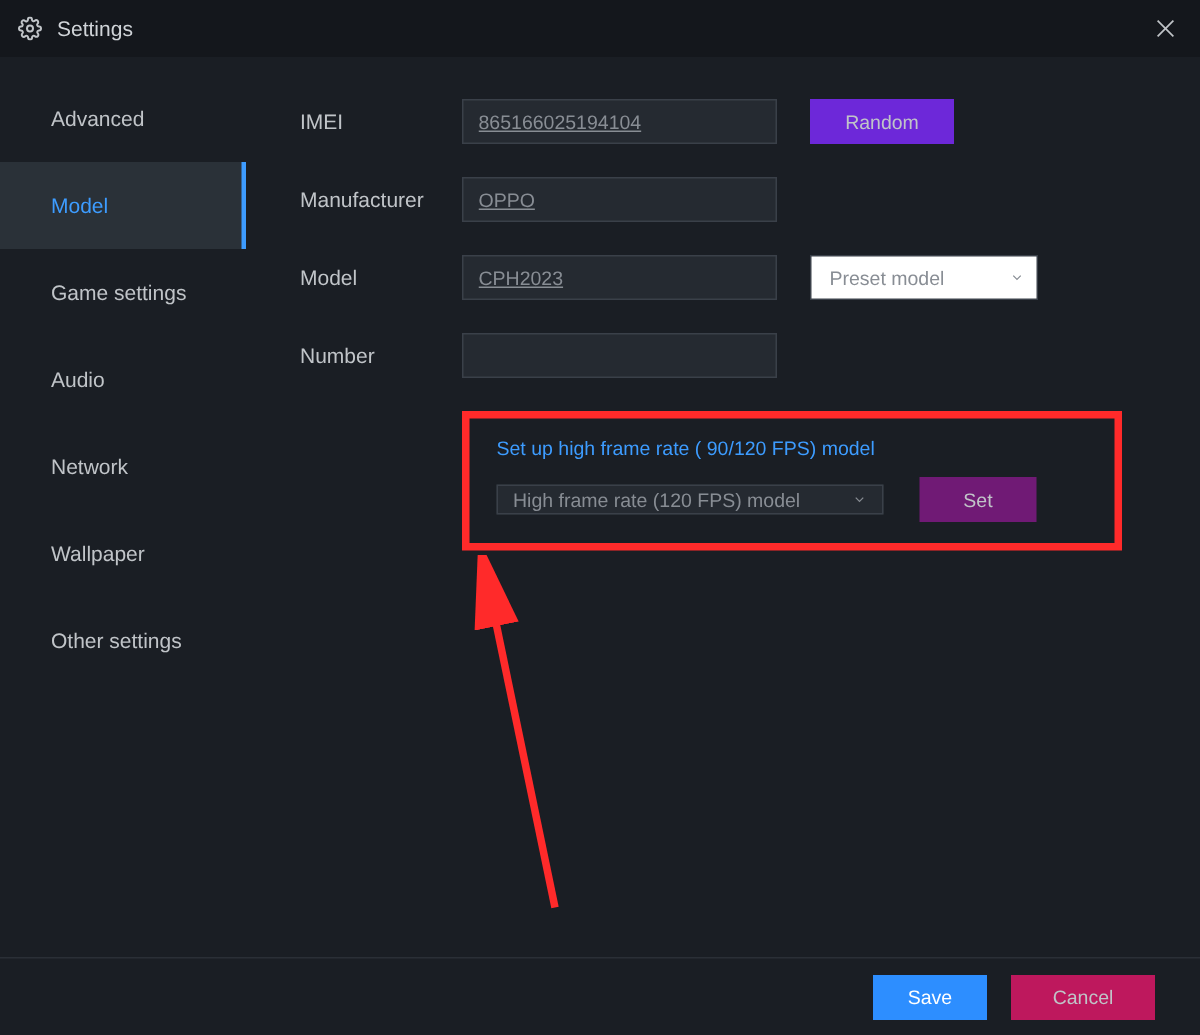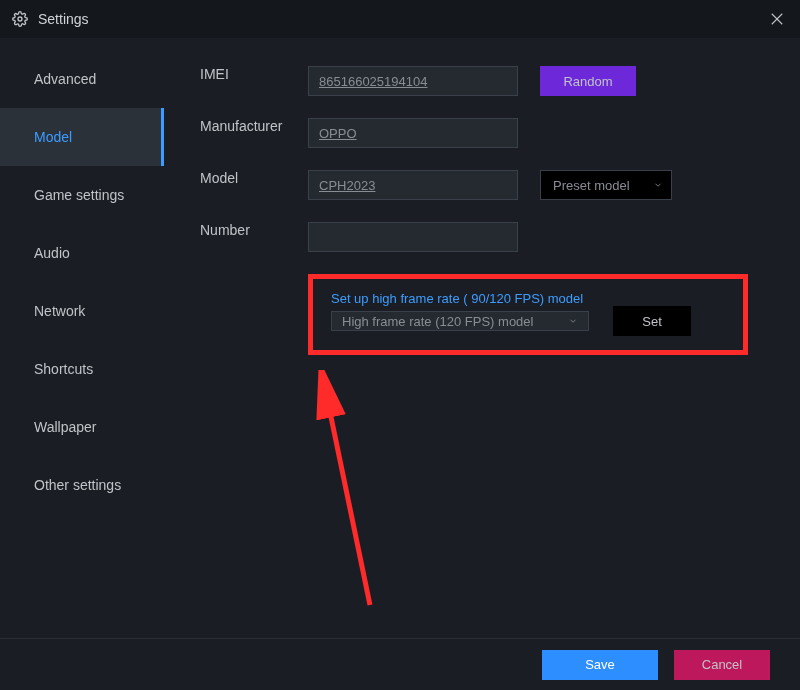--- a/index.html
+++ b/index.html
@@ -11,37 +11,37 @@
     .titlebar-close { position: absolute; right: 14px; top: 10px; width: 18px; height: 18px; cursor: pointer; }
     
     .body { display: flex; height: 600px; }
     
     .sidebar { width: 164px; background: #1a1e24; padding-top: 12px; }
     .sidebar-item { height: 58px; display: flex; align-items: center; padding-left: 34px; font-size: 14px; color: #c0c4c8; cursor: pointer; position: relative; }
     .sidebar-item.active { background: #2a3138; color: #3d9cff; }
     .sidebar-item.active::after { content: ""; position: absolute; right: 0; top: 0; bottom: 0; width: 3px; background: #3d9cff; }
     
     .main { flex: 1; padding: 28px 36px 20px 36px; }
-    .row { display: flex; align-items: flex-start; margin-bottom: 22px; }
+    .row { display: flex; align-items: center; margin-bottom: 22px; }
     .row-label { width: 108px; font-size: 14px; color: #c0c4c8; }
     .text-input { width: 210px; height: 30px; background: #252a31; border: 1px solid #3a4049; color: #888d94; font-size: 13px; padding: 0 10px; text-decoration: underline; }
     .text-input::placeholder { color: #888d94; }
     .btn { height: 30px; display: inline-flex; align-items: center; justify-content: center; font-size: 13px; cursor: pointer; border: none; }
     .btn-random { width: 96px; background: #6d28d9; color: #c0c4c8; margin-left: 22px; }
-    .select-box { width: 132px; height: 30px; background: #000000; border: 1px solid #3a4049; color: #888d94; font-size: 13px; padding: 0 8px 0 12px; display: flex; align-items: center; justify-content: space-between; margin-left: 22px; cursor: pointer; }
+    .select-box { width: 152px; height: 30px; background: #ffffff; border: 1px solid #3a4049; color: #888d94; font-size: 13px; padding: 0 8px 0 12px; display: flex; align-items: center; justify-content: space-between; margin-left: 22px; cursor: pointer; }
     .chevron { width: 10px; height: 10px; }
     
     .highlight-box { border: 5px solid #ff2a2a; padding: 12px 18px 14px 18px; margin-left: 108px; width: 440px; margin-top: 18px; }
-    .hf-title { color: #3d9cff; font-size: 13px; }
+    .hf-title { color: #3d9cff; font-size: 13px; margin-bottom: 12px; }
     .hf-row { display: flex; align-items: center; }
     .hf-select { width: 258px; height: 20px; background: #252a31; border: 1px solid #3a4049; color: #888d94; font-size: 13px; padding: 0 10px 0 10px; display: flex; align-items: center; justify-content: space-between; cursor: pointer; }
-    .btn-set { width: 78px; background: #000000; color: #c0c4c8; margin-left: 24px; }
+    .btn-set { width: 78px; background: #701a75; color: #c0c4c8; margin-left: 24px; }
     
     .footer { position: absolute; bottom: 0; left: 0; right: 0; height: 52px; display: flex; align-items: center; justify-content: flex-end; padding-right: 30px; gap: 16px; border-top: 1px solid #2a2f36; }
-    .btn-save { width: 116px; height: 30px; background: #2d8eff; color: #fff; }
+    .btn-save { width: 76px; height: 30px; background: #2d8eff; color: #fff; }
     .btn-cancel { width: 96px; height: 30px; background: #be185d; color: #c0c4c8; }
     
     .arrow-svg { position: absolute; left: 270px; top: 370px; width: 120px; height: 250px; pointer-events: none; }
   </style>
 </head>
 <body>
 
 <div class="titlebar">
   <span class="titlebar-icon">
     <svg viewBox="0 0 24 24" width="16" height="16" fill="none" stroke="#c0c4c8" stroke-width="2">
@@ -67,23 +67,20 @@
         <span>Model</span>
       </div>
     <div class="sidebar-item">
         <span>Game settings</span>
       </div>
     <div class="sidebar-item">
         <span>Audio</span>
       </div>
     <div class="sidebar-item">
         <span>Network</span>
-      </div>
-    <div class="sidebar-item">
-        <span>Shortcuts</span>
       </div>
     <div class="sidebar-item">
         <span>Wallpaper</span>
       </div>
     <div class="sidebar-item">
         <span>Other settings</span>
       </div>
   </div>
 
   <div class="main">

